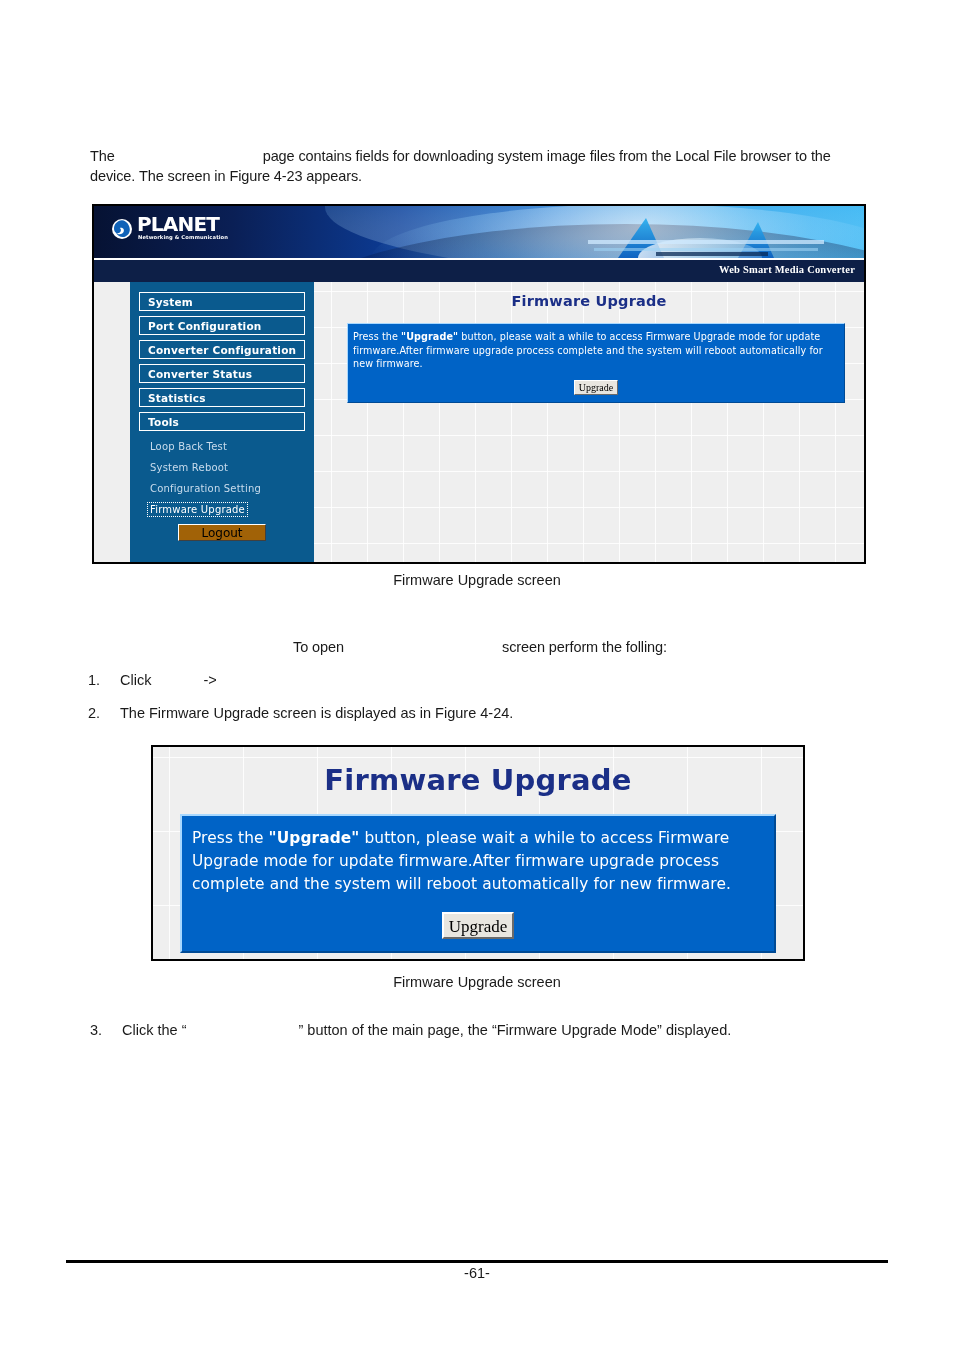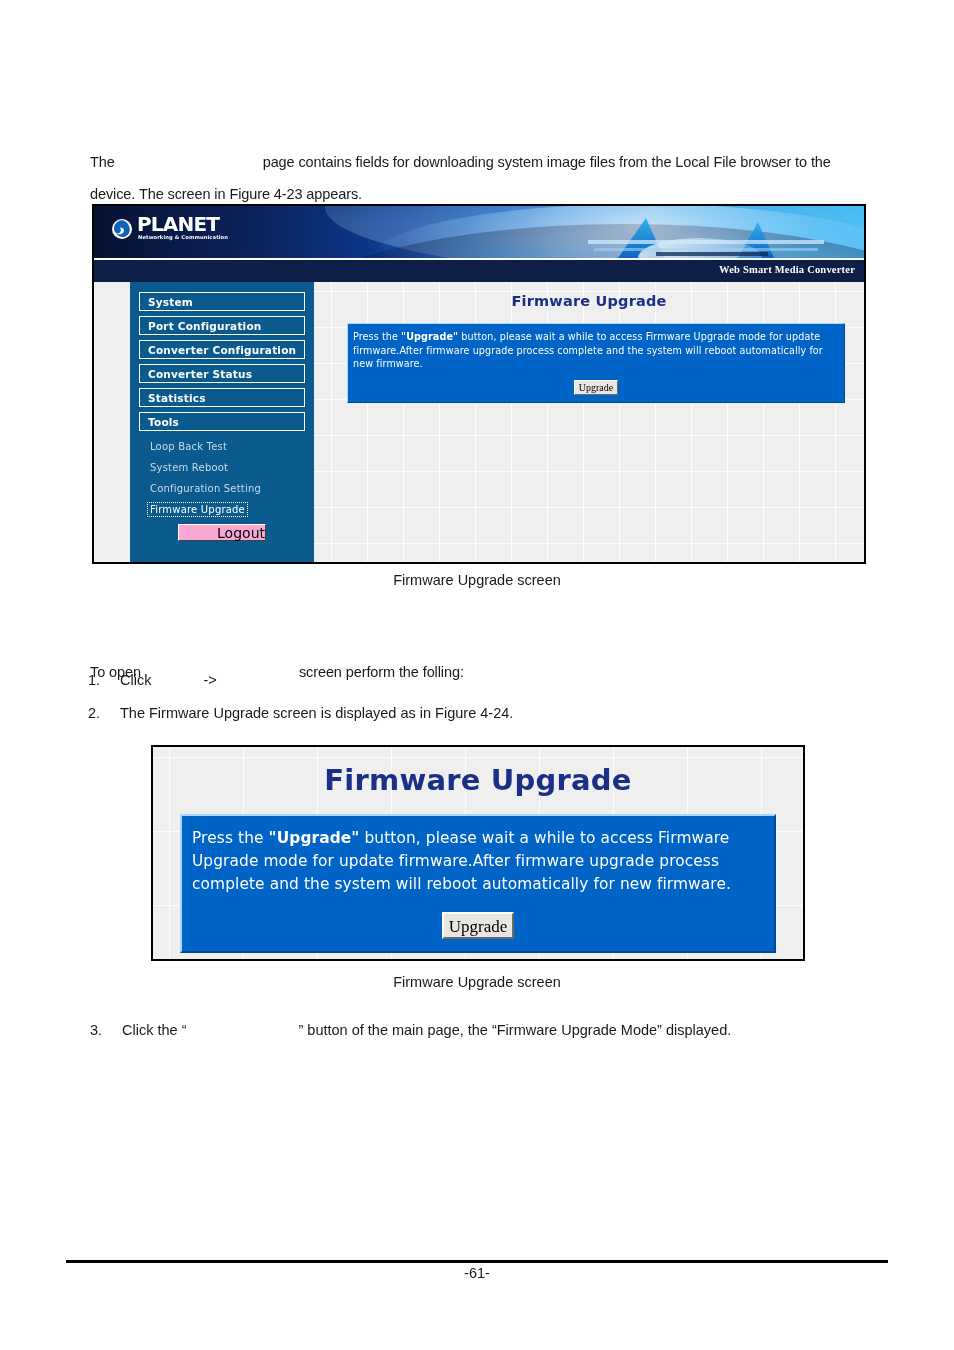--- a/index.html
+++ b/index.html
@@ -14,26 +14,26 @@
     position: relative;
     font-family: "Liberation Sans", sans-serif;
     color: #000000;
     overflow: hidden;
   }
 
   
   .doc-para {
     position: absolute;
     font-size: 14.5px;
-    line-height: 32px;
+    line-height: 20px;
     color: #1a1a1a;
     letter-spacing: -0.1px;
   }
   .para-intro { left: 90px; top: 146px; width: 780px; }
-  .para-toopen { left: 90px; top: 656px; width: 780px; }
+  .para-toopen { left: 90px; top: 637px; width: 780px; text-align: center; }
   .para-step3  { left: 90px; top: 1018px; width: 790px; }
 
   .gap-inline {
     display: inline-block;
     color: transparent;
     white-space: pre;
   }
   .gap-w1 { width: 148px; }
   .gap-w2 { width: 158px; }
   .gap-w3 { width: 52px; }
@@ -250,28 +250,28 @@
   .nav-sub.selected {
     outline: 1px dotted #ffffff;
     color: #ffffff;
   }
   .logout-btn {
     display: block;
     margin: 4px auto 0 auto;
     width: 88px;
     height: 17px;
     line-height: 16px;
-    text-align: right;
-    background: #f9a8d4;
+    text-align: center;
+    background: #a16207;
     border-top: 1px solid #ffffff;
     border-left: 1px solid #ffffff;
     border-right: 1px solid #404040;
     border-bottom: 1px solid #404040;
     font-family: "DejaVu Sans", sans-serif;
-    font-size: 14px;
+    font-size: 12px;
     color: #000000;
     box-sizing: border-box;
   }
 
   
   .ui-content {
     flex: 1;
     position: relative;
     background-color: #efefef;
     background-image:

